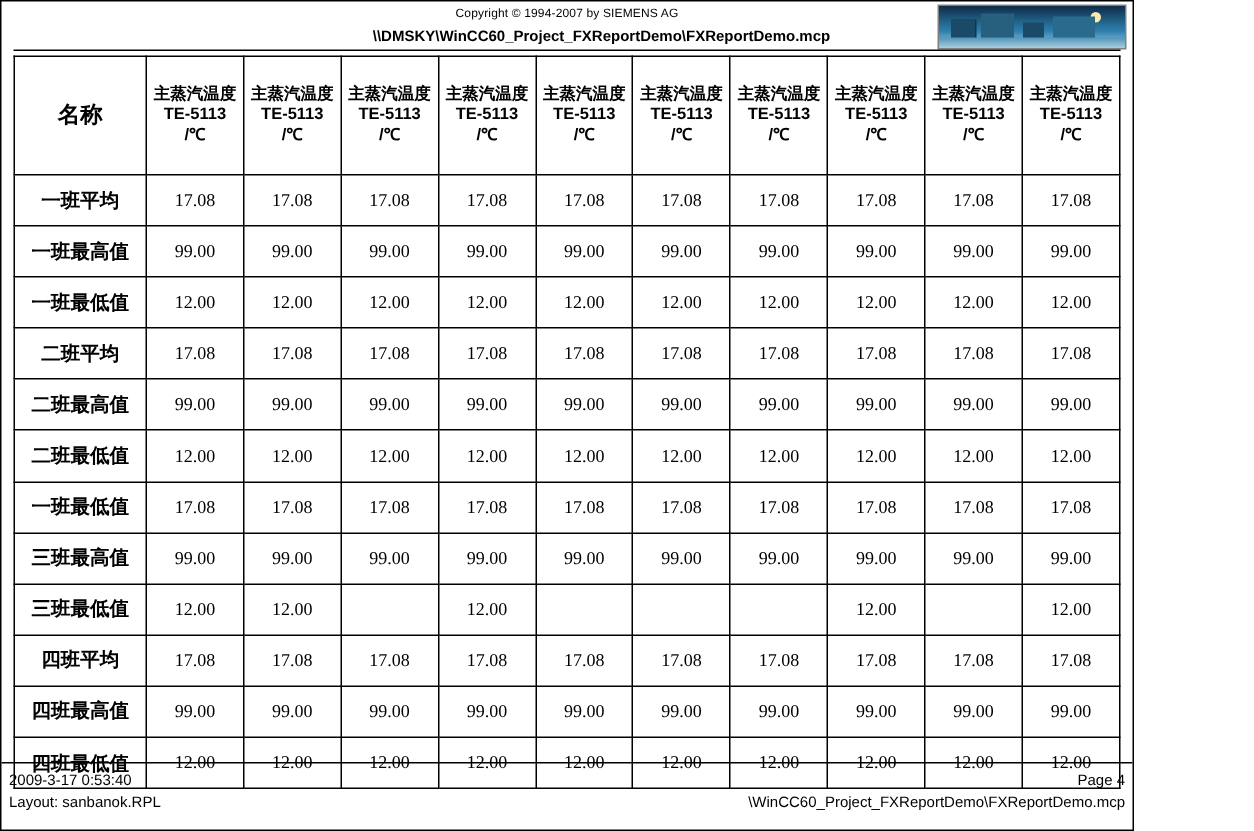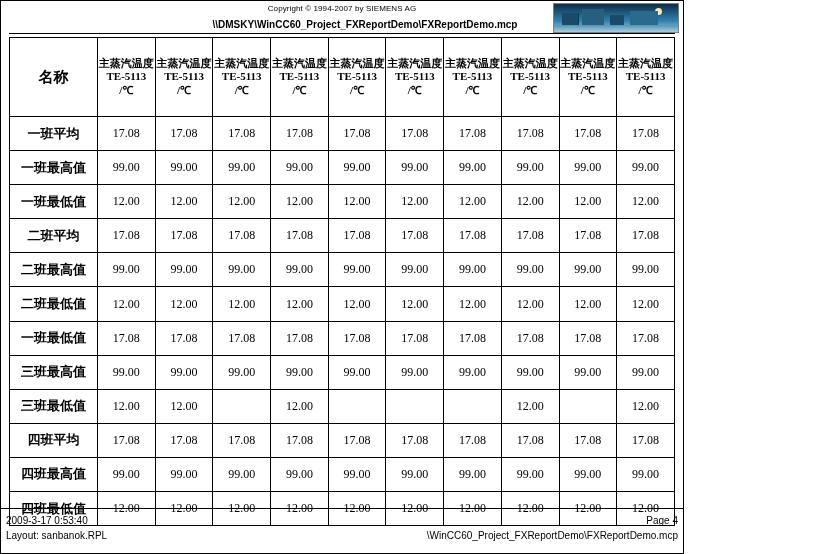--- a/index.html
+++ b/index.html
@@ -8,21 +8,21 @@
   }
   body {
     width: 836px;
     height: 554px;
     background: #ffffff;
     font-family: "Liberation Sans", sans-serif;
     overflow: hidden;
   }
   .page {
     position: relative;
-    width: 684px;
+    width: 756px;
     height: 554px;
     box-sizing: border-box;
     border: 1px solid #000000;
     background: #ffffff;
   }
 
   
   .header {
     position: relative;
     height: 36px;
@@ -113,21 +113,21 @@
   }
   table.report thead th {
     height: 78px;
     font-weight: bold;
     line-height: 1.22;
   }
   table.report thead th.name-col {
     font-size: 15px;
   }
   table.report thead th .tag-line {
-    font-family: Liberation Serif, serif;
+    font-family: Liberation Sans, sans-serif;
     font-weight: bold;
     font-size: 11px;
   }
   table.report tbody td {
     height: 33.1px;
   }
   table.report tbody td.row-label {
     font-weight: bold;
     font-size: 13px;
   }

